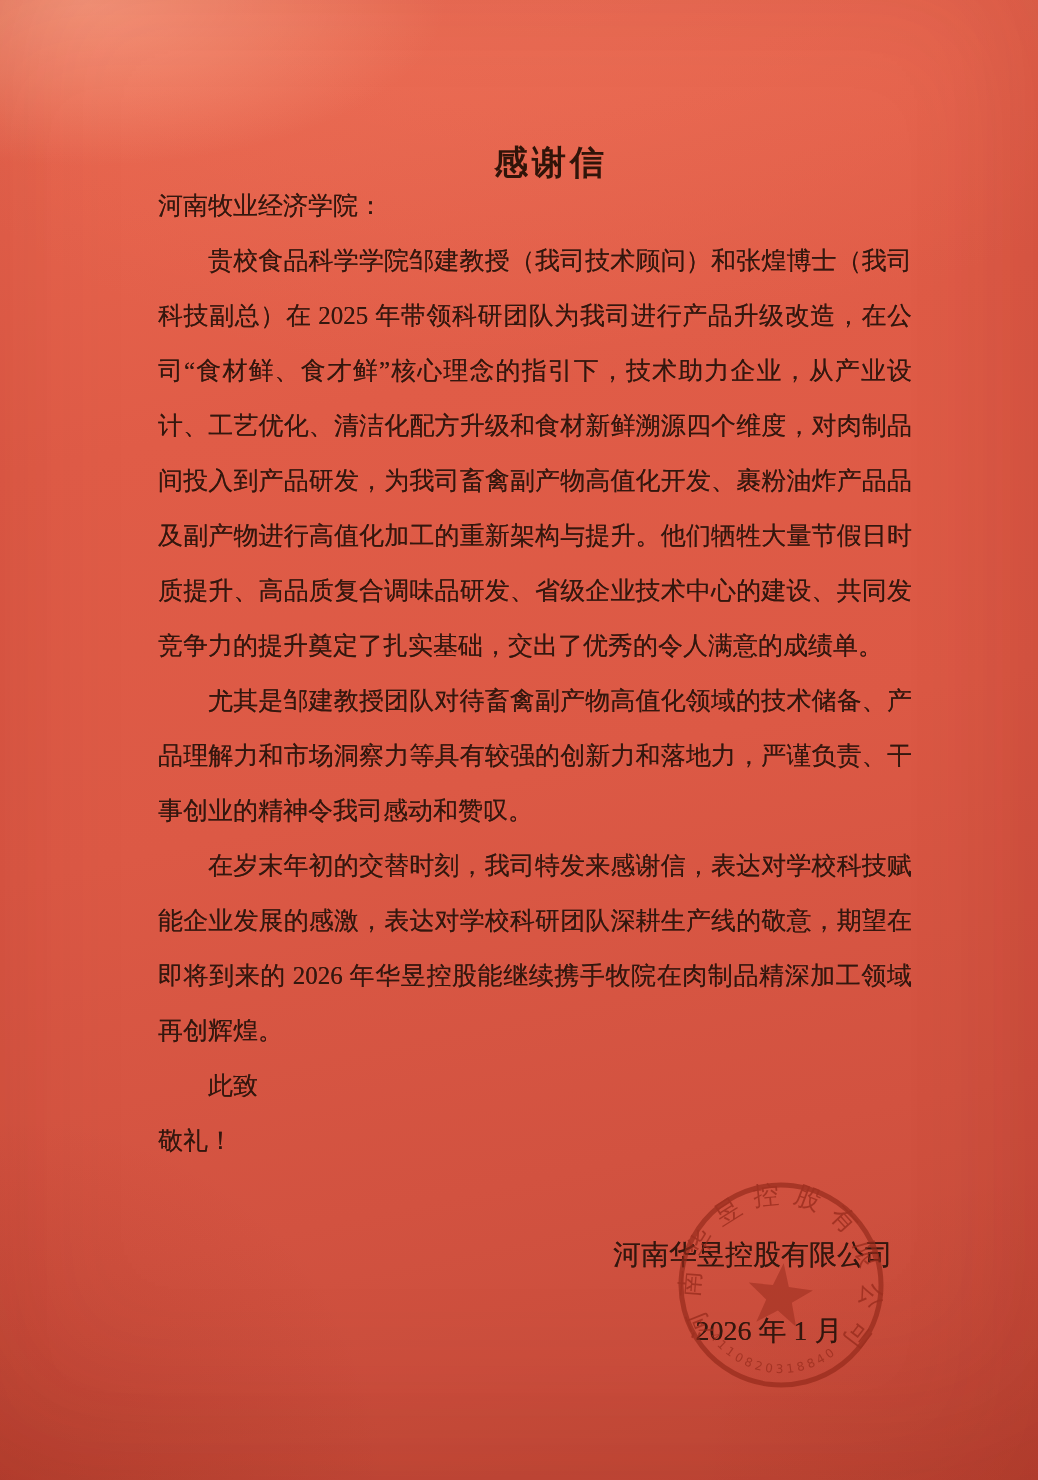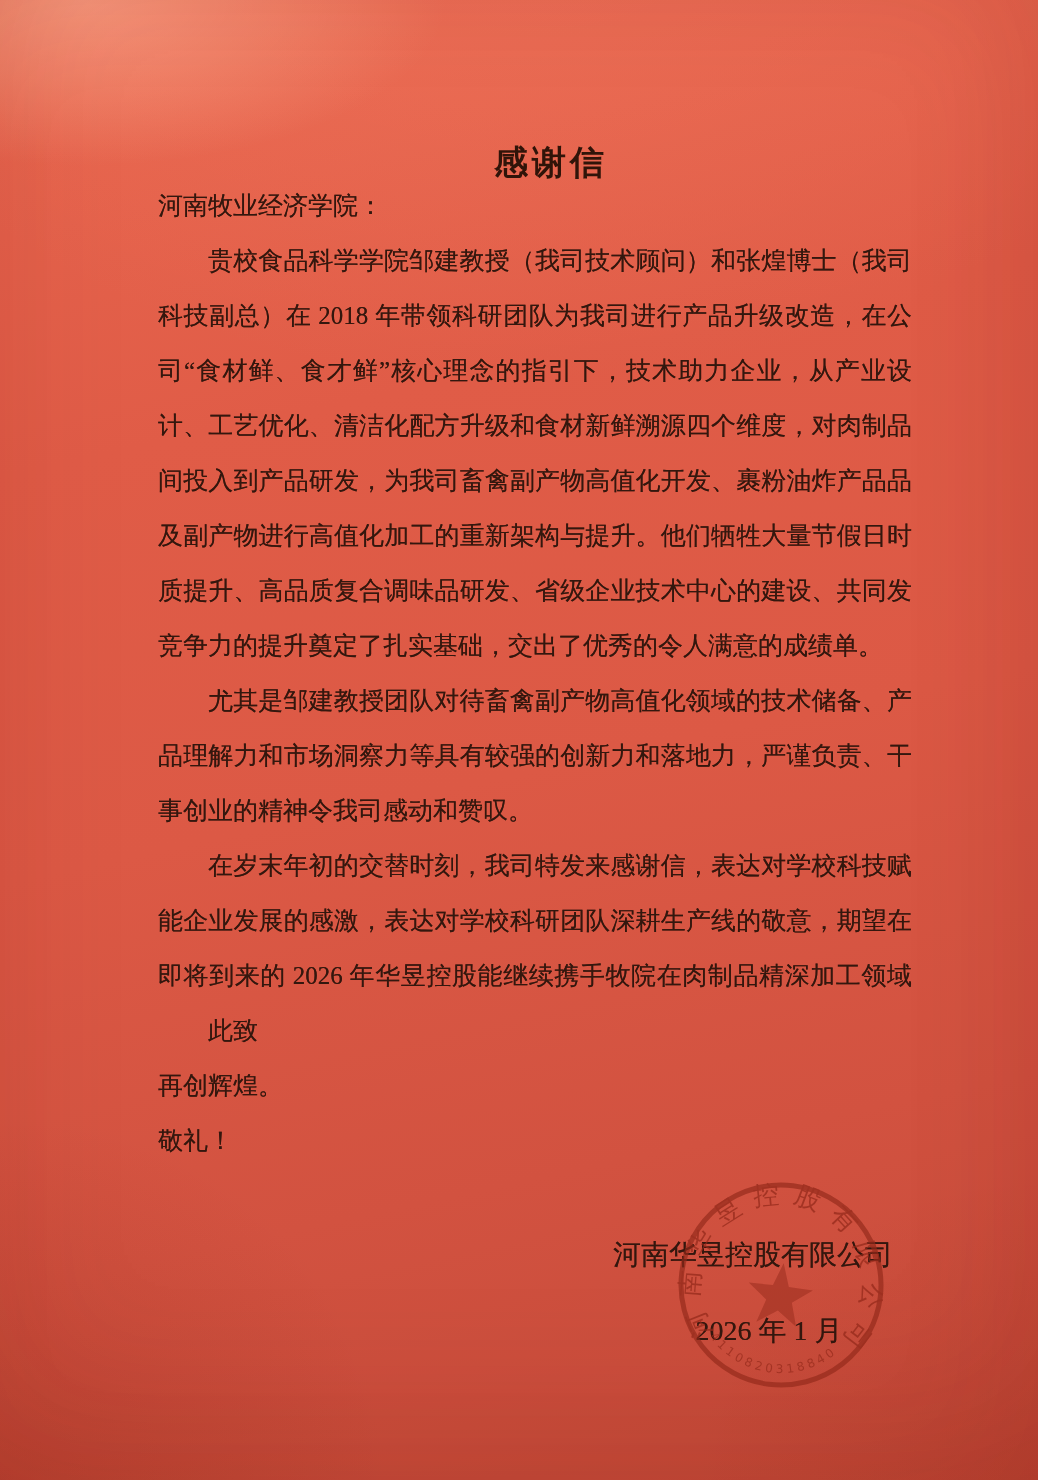--- a/index.html
+++ b/index.html
@@ -69,35 +69,35 @@
 </head>
 <body>
 
 <div class="page">
 
   <h1 class="title">感谢信</h1>
 
   <div class="body">
       <div class="line">河南牧业经济学院：</div>
       <div class="line indent just">贵校食品科学学院邹建教授（我司技术顾问）和张煌博士（我司</div>
-      <div class="line just">科技副总）在 2018 年带领科研团队为我司进行产品升级改造，在公</div>
+      <div class="line just">科技副总）在 2025 年带领科研团队为我司进行产品升级改造，在公</div>
       <div class="line just">司“食材鲜、食才鲜”核心理念的指引下，技术助力企业，从产业设</div>
       <div class="line just">计、工艺优化、清洁化配方升级和食材新鲜溯源四个维度，对肉制品</div>
       <div class="line just">间投入到产品研发，为我司畜禽副产物高值化开发、裹粉油炸产品品</div>
       <div class="line just">及副产物进行高值化加工的重新架构与提升。他们牺牲大量节假日时</div>
       <div class="line just">质提升、高品质复合调味品研发、省级企业技术中心的建设、共同发</div>
       <div class="line">竞争力的提升奠定了扎实基础，交出了优秀的令人满意的成绩单。</div>
       <div class="line indent just">尤其是邹建教授团队对待畜禽副产物高值化领域的技术储备、产</div>
       <div class="line just">品理解力和市场洞察力等具有较强的创新力和落地力，严谨负责、干</div>
       <div class="line">事创业的精神令我司感动和赞叹。</div>
       <div class="line indent just">在岁末年初的交替时刻，我司特发来感谢信，表达对学校科技赋</div>
       <div class="line just">能企业发展的感激，表达对学校科研团队深耕生产线的敬意，期望在</div>
       <div class="line just">即将到来的 2026 年华昱控股能继续携手牧院在肉制品精深加工领域</div>
+      <div class="line">再创辉煌。</div>
       <div class="line indent">此致</div>
-      <div class="line">再创辉煌。</div>
       <div class="line">敬礼！</div>
     </div>
 
   <div class="signature">
     <div class="company">河南华昱控股有限公司</div>
     <div class="date">2026 年 1 月</div>
   </div>
 
   <svg class="seal" viewBox="0 0 226 226" xmlns="http://www.w3.org/2000/svg">
     <defs>

